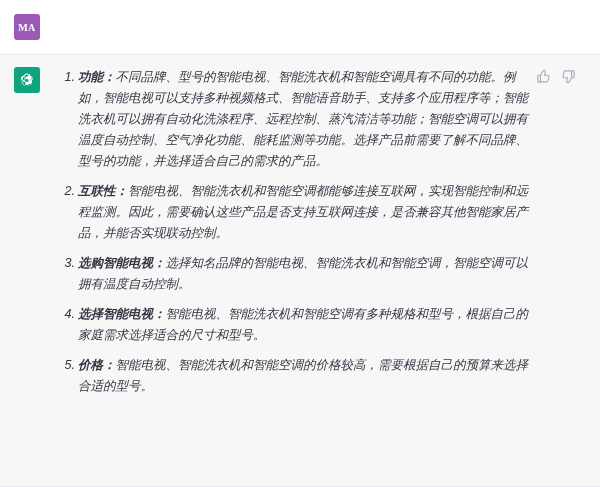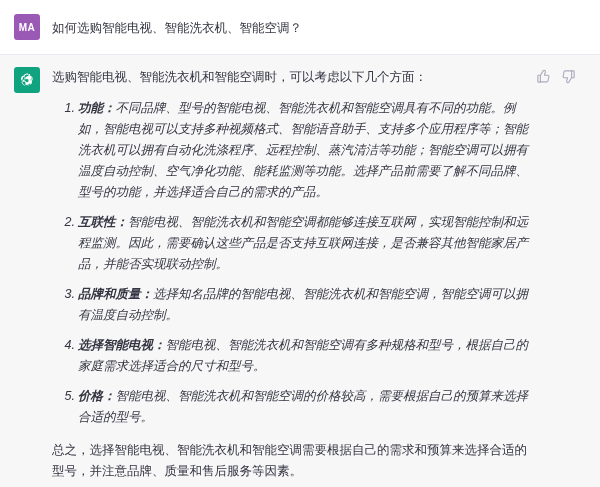--- a/index.html
+++ b/index.html
@@ -43,20 +43,21 @@
     min-width: 26px;
     border-radius: 3px;
     display: flex;
     align-items: center;
     justify-content: center;
     font-size: 10px;
     font-weight: bold;
     color: #ffffff;
     margin-left: 6px;
     margin-right: 12px;
+    font-family: Liberation Serif, serif;
   }
   .avatar-user {
     background: #9b59b6;
     letter-spacing: 0.5px;
   }
   .avatar-assistant {
     background: #10a37f;
   }
   .avatar-assistant svg {
     display: block;
@@ -136,58 +137,53 @@
   }
 </style>
 </head>
 <body>
 
 <div class="chat">
 
   <div class="msg msg-user">
     <div class="avatar avatar-user">
       <span>MA</span>
-    </div>
-    <div class="body-col">
-      <div class="user-text">如何选购智能电视、智能洗衣机、智能空调？</div>
     </div>
   </div>
 
   <div class="msg msg-assistant">
     <div class="avatar avatar-assistant">
       <span>
         <svg width="16" height="16" viewBox="0 0 24 24" fill="#ffffff" aria-hidden="true">
           <path d="M12 2.2c-2.1 0-3.9 1.3-4.6 3.2-1.9.2-3.5 1.5-4.1 3.3-.7 2 .1 4.1 1.7 5.2-.3 1.9.5 3.9 2.2 5 1.7 1.1 3.8 1 5.3-.1 1.6 1 3.8.9 5.3-.3 1.5-1.2 2-3.2 1.4-5 1.4-1.3 1.8-3.4 1-5.1-.8-1.8-2.6-2.8-4.5-2.7C15 3 13.6 2.2 12 2.2zm0 1.6c1 0 2 .4 2.6 1.2l-.2.1-4 2.3c-.4.2-.6.6-.6 1v5.3l-1.6-1V8.1c0-2.4 1.6-4.3 3.8-4.3zm4.6 2.4c1.4.2 2.6 1.2 3 2.6.4 1.2.1 2.5-.7 3.4v-4.4c0-.4-.2-.8-.6-1l-4.6-2.7 1.6-.9c.4-.2.9-.2 1.3 0zm-9.9.8l.1.1 4 2.3-4.6 2.7c-.4.2-.6.6-.6 1v5.3c-1.2-.8-1.8-2.3-1.4-3.7l1.8-6.3c.1-.5.4-1 .7-1.4zm5.3 3.3l2.2 1.3v2.6l-2.2 1.3-2.2-1.3v-2.6l2.2-1.3zm5 2.1v4.4c0 2.4-2.3 3.9-4.4 2.9l-.2-.1 4-2.3c.4-.2.6-.6.6-1v-5.3l1.6 1c.3.1.4.3.4.4zm-9.6 1.6l2.2 1.3v4.6c-1.8.6-3.7-.4-4.2-2.2-.2-.6-.2-1.2 0-1.8l2-1.9z"></path>
         </svg>
       </span>
     </div>
     <div class="body-col assistant-head">
       <div class="assistant-body">
 
-        <p class="para">选购智能电视、智能洗衣机和智能空调时，可以考虑以下几个方面：</p>
 
         <ol class="list">
           <li>
             <span class="li-title">功能：</span><span>不同品牌、型号的智能电视、智能洗衣机和智能空调具有不同的功能。例如，智能电视可以支持多种视频格式、智能语音助手、支持多个应用程序等；智能洗衣机可以拥有自动化洗涤程序、远程控制、蒸汽清洁等功能；智能空调可以拥有温度自动控制、空气净化功能、能耗监测等功能。选择产品前需要了解不同品牌、型号的功能，并选择适合自己的需求的产品。</span>
           </li>
           <li>
             <span class="li-title">互联性：</span><span>智能电视、智能洗衣机和智能空调都能够连接互联网，实现智能控制和远程监测。因此，需要确认这些产品是否支持互联网连接，是否兼容其他智能家居产品，并能否实现联动控制。</span>
           </li>
           <li>
-            <span class="li-title">品牌和质量：</span><span>选择知名品牌的智能电视、智能洗衣机和智能空调，智能空调可以拥有温度自动控制。</span>
+            <span class="li-title">选购智能电视：</span><span>选择知名品牌的智能电视、智能洗衣机和智能空调，智能空调可以拥有温度自动控制。</span>
           </li>
           <li>
             <span class="li-title">选择智能电视：</span><span>智能电视、智能洗衣机和智能空调有多种规格和型号，根据自己的家庭需求选择适合的尺寸和型号。</span>
           </li>
           <li>
             <span class="li-title">价格：</span><span>智能电视、智能洗衣机和智能空调的价格较高，需要根据自己的预算来选择合适的型号。</span>
           </li>
         </ol>
 
-        <p class="para para-last">总之，选择智能电视、智能洗衣机和智能空调需要根据自己的需求和预算来选择合适的型号，并注意品牌、质量和售后服务等因素。</p>
       </div>
 
       <div class="actions">
         <span class="act-btn">
           <svg width="15" height="15" viewBox="0 0 24 24" fill="none" stroke="currentColor" stroke-width="1.8" stroke-linecap="round" stroke-linejoin="round" aria-hidden="true">
             <path d="M7 10v11H4a1 1 0 0 1-1-1v-9a1 1 0 0 1 1-1h3z"></path>
             <path d="M7 10l4.5-7a2 2 0 0 1 3.4 2l-1.4 5h5.1a2 2 0 0 1 2 2.4l-1.4 6.6a2 2 0 0 1-2 1.6H7"></path>
           </svg>
         </span>
         <span class="act-btn">

